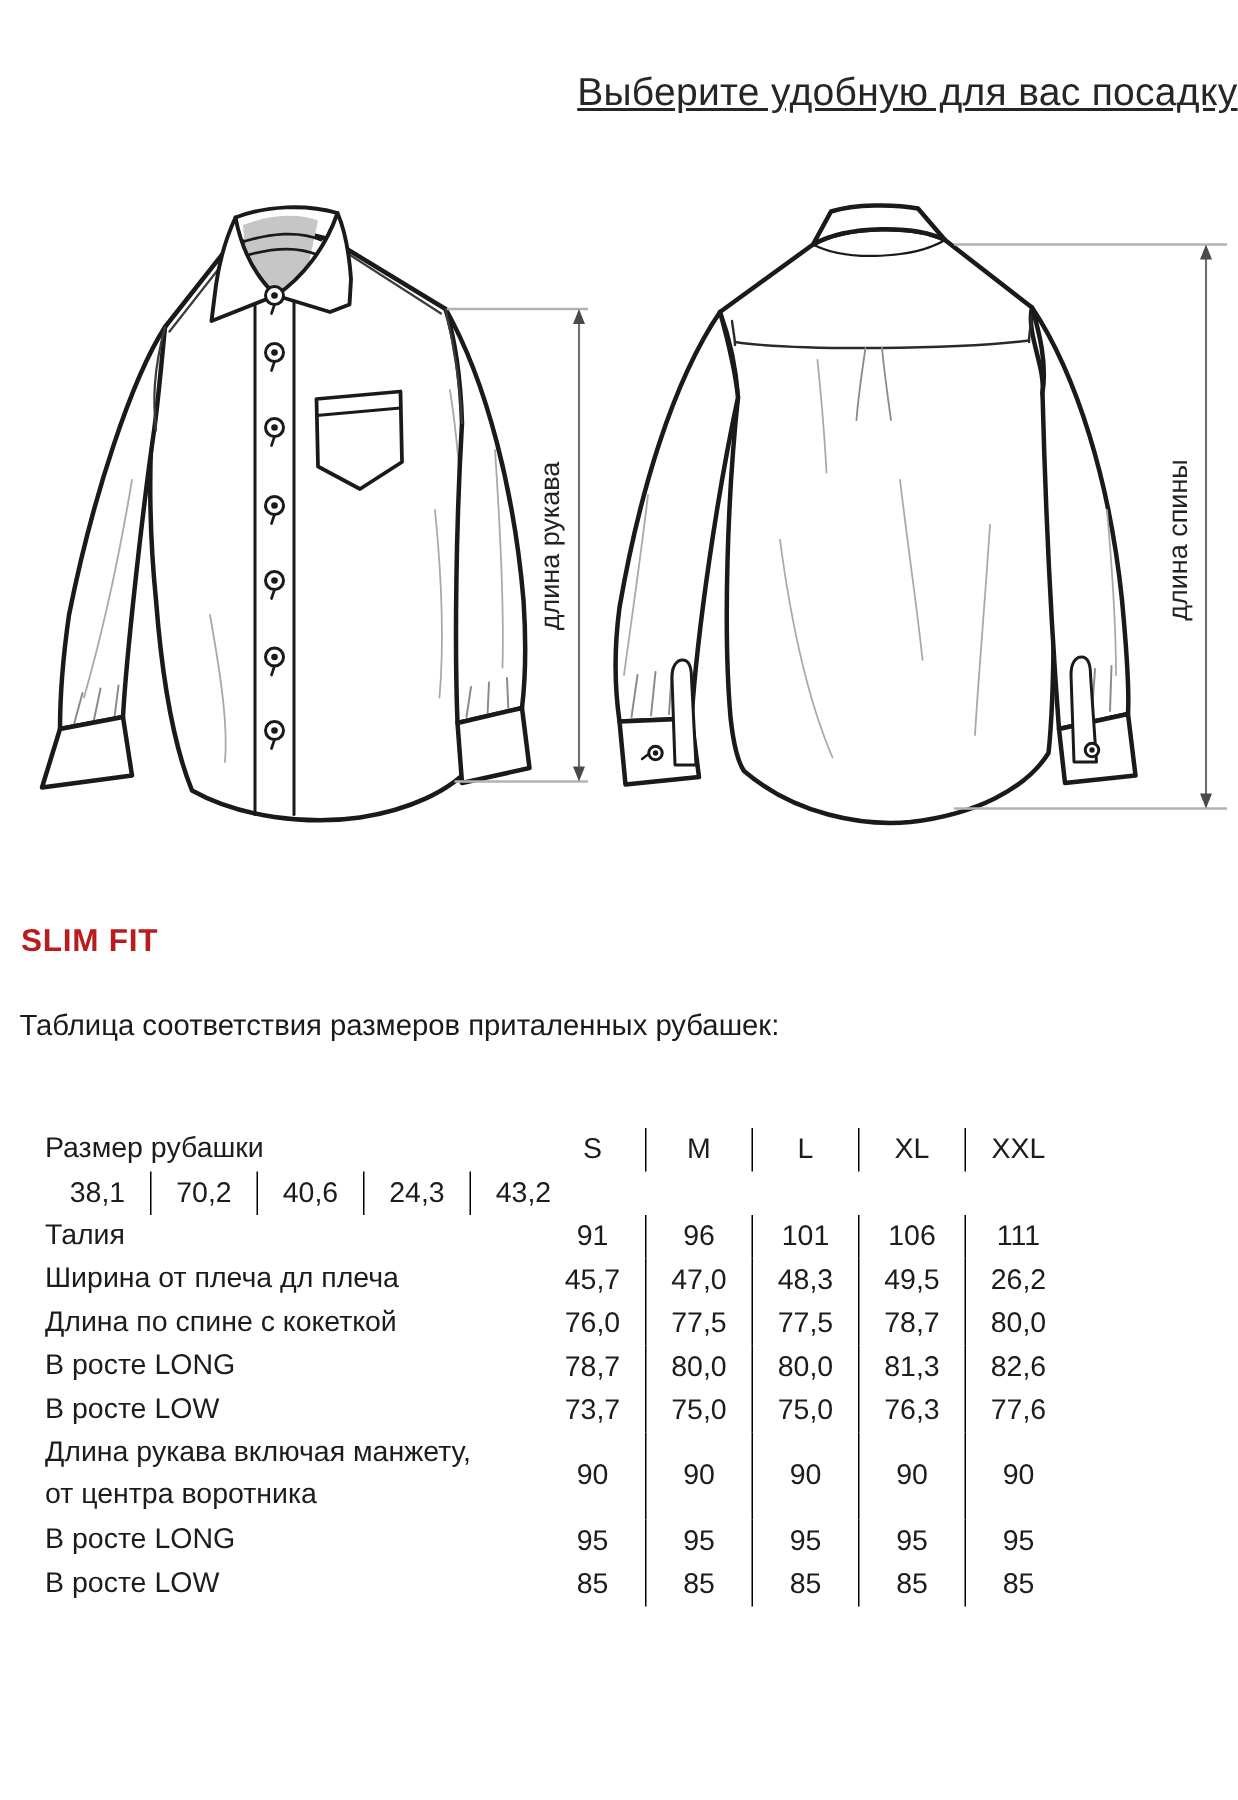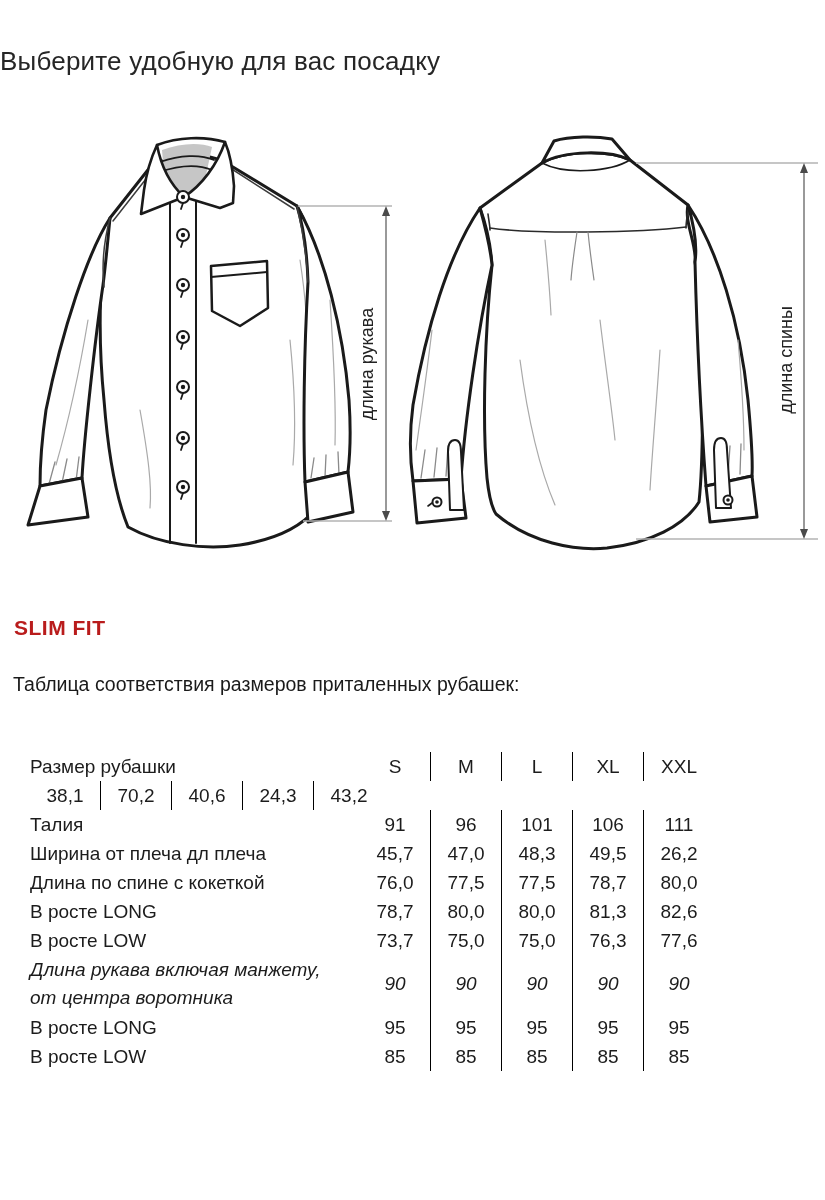--- a/index.html
+++ b/index.html
@@ -1,38 +1,38 @@
 <!DOCTYPE html>
 <html><head>
 <meta charset="utf-8">
 <style>
   html,body{margin:0;padding:0;background:#fff;}
   body{
     width:825px;height:1200px;position:relative;overflow:hidden;
     font-family:"Liberation Sans","DejaVu Sans",sans-serif;color:#1c1c1c;
   }
   .page-title{
-    position:absolute;top:46px;left:0;width:825px;text-align:left;
-    font-size:26px;color:#262626;letter-spacing:.2px;
+    position:absolute;top:46px;left:0;width:825px;text-align:right;
+    font-size:26px;color:#262626;letter-spacing:.2px;text-decoration:underline;
   }
   .diagram-svg{position:absolute;top:0;left:0;}
   .m-label{
     position:absolute;white-space:nowrap;font-size:18px;color:#222;
     transform:translate(-50%,-50%) rotate(-90deg);
   }
   .m-label.front{left:367px;top:364px;}
   .m-label.back{left:786px;top:360px;}
   .fit-heading{
     position:absolute;left:14px;top:616px;font-size:21px;font-weight:bold;
     color:#b91c1c;letter-spacing:.5px;
   }
   .fit-subtitle{position:absolute;left:13px;top:654px;font-size:19.5px;color:#1a1a1a;margin-top:19px;}
   .size-table{position:absolute;left:30px;top:752px;width:684px;font-size:19px;}
-  .t-row{display:flex;height:29px;align-items:center;}
-  .t-row.double{height:58px;font-style:italic;}
+  .t-row{display:flex;height:29px;align-items:flex-start;}
+  .t-row.double{height:58px;}
   .t-label{flex:0 0 330px;white-space:pre-line;line-height:28px;}
   .t-val{
     flex:0 0 70px;height:100%;display:flex;align-items:center;justify-content:center;
     text-align:center;
   }
   .t-val + .t-val{border-left:1.6px solid #000;}
 </style>
 </head>
 <body>
 

